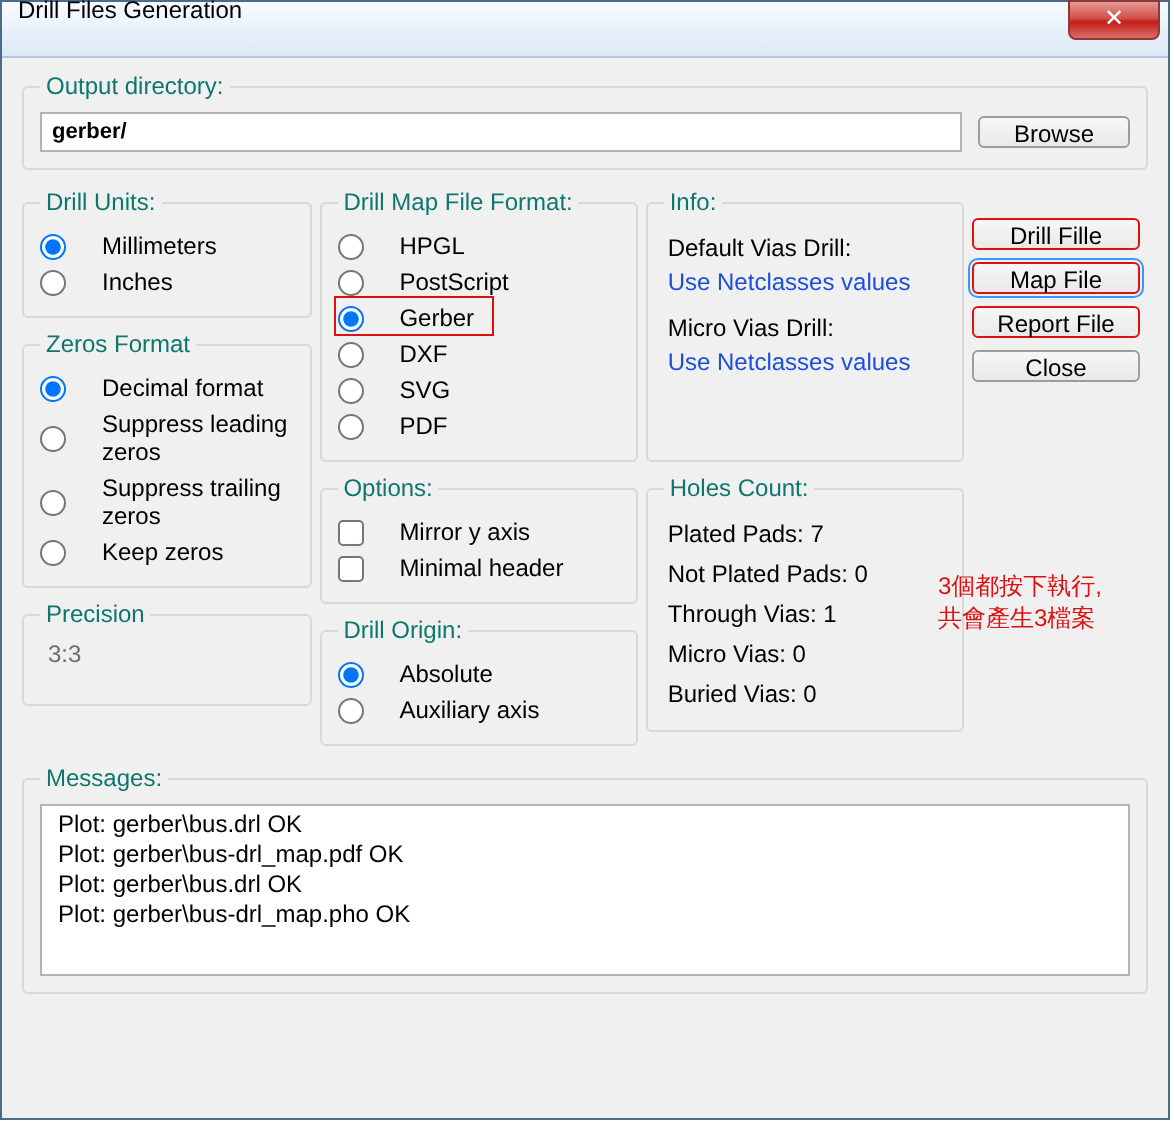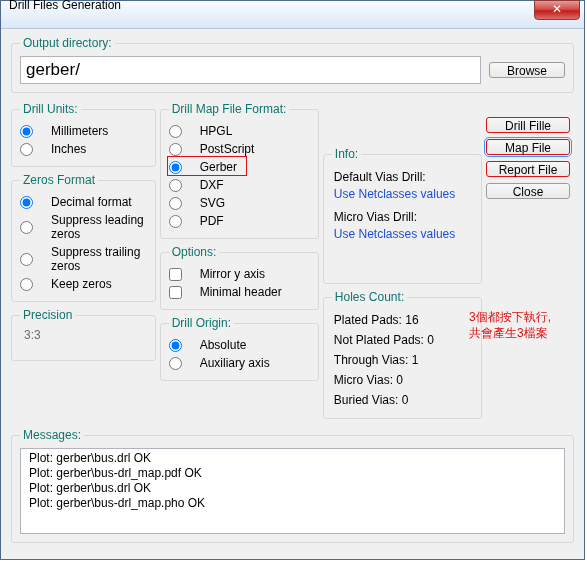--- a/index.html
+++ b/index.html
@@ -64,40 +64,41 @@
 .row-out {
   display: flex;
   align-items: center;
   gap: 8px;
 }
 .text-input {
   flex: 1;
   border: 1px solid #aeb5bd;
   padding: 3px 5px;
   font-family: inherit;
-  font-size: 17px;
+  font-size: 11px;
   background: #fff;
+  font-weight: bold;
 }
 .btn {
   width: 76px;
   height: 16px;
   background: linear-gradient(#f7f7f7, #e9e9e9);
   border: 1px solid #9c9c9c;
   border-radius: 3px;
   font-family: inherit;
   font-size: 12px;
   cursor: pointer;
 }
 .cols {
   display: flex;
   gap: 4px;
 }
 .col { flex: 1; }
 .col.mid { flex: 1.1; }
-.col.info { flex: 1.1; margin-top: 45px; }
+.col.info { flex: 1.1; }
 .col.btns { width: 88px; flex: none; }
 
 .radio-item, .check-item {
   display: flex;
   align-items: center;
   gap: 18px;
   padding: 2px 0;
 }
 .radio-item input, .check-item input { margin: 0; }
 .info-line { padding: 3px 0 3px 2px; }
@@ -251,40 +252,40 @@
         <fieldset style="height:137px;">
           <legend>Info:</legend>
           <div class="info-line">Default Vias Drill:</div>
           <div class="info-sub">Use Netclasses values</div>
           <div class="info-line">Micro Vias Drill:</div>
           <div class="info-sub">Use Netclasses values</div>
         </fieldset>
 
         <fieldset>
           <legend>Holes Count:</legend>
-          <div class="info-line">Plated Pads: 16</div>
+          <div class="info-line">Plated Pads: 7</div>
           <div class="info-line">Not Plated Pads: 0</div>
           <div class="info-line">Through Vias: 1</div>
           <div class="info-line">Micro Vias: 0</div>
           <div class="info-line">Buried Vias: 0</div>
         </fieldset>
       </div>
 
       <div class="col btns">
         <div class="btns-stack">
           <button class="btn red-box">Drill Fille</button>
           <button class="btn red-box sel-blue">Map File</button>
           <button class="btn red-box">Report File</button>
           <button class="btn">Close</button>
         </div>
       </div>
 
     </div>
 
-    <div class="annot" style="left:468px; top:280px;">
+    <div class="annot" style="left:468px; top:256px;">
       <span>3個都按下執行,</span><br>
       <span>共會產生3檔案</span>
     </div>
 
     <fieldset>
       <legend>Messages:</legend>
       <div class="messages-box">
         <div>Plot: gerber\bus.drl OK</div>
         <div>Plot: gerber\bus-drl_map.pdf OK</div>
         <div>Plot: gerber\bus.drl OK</div>

